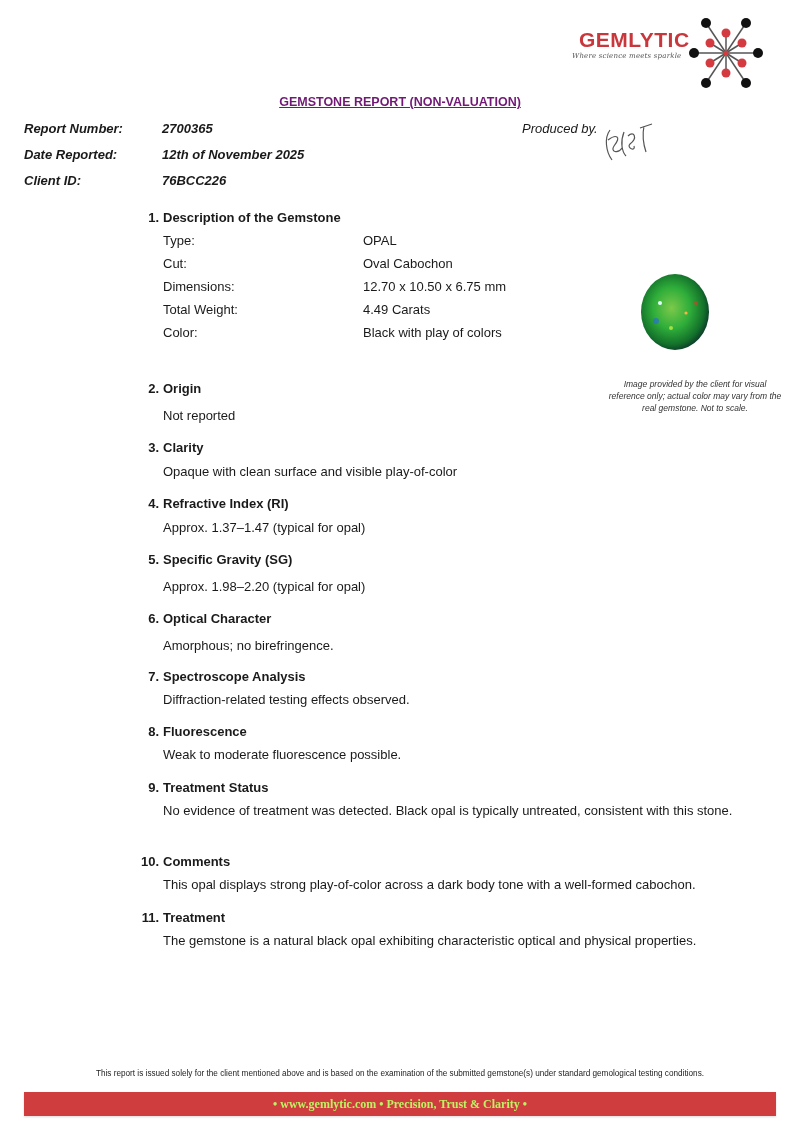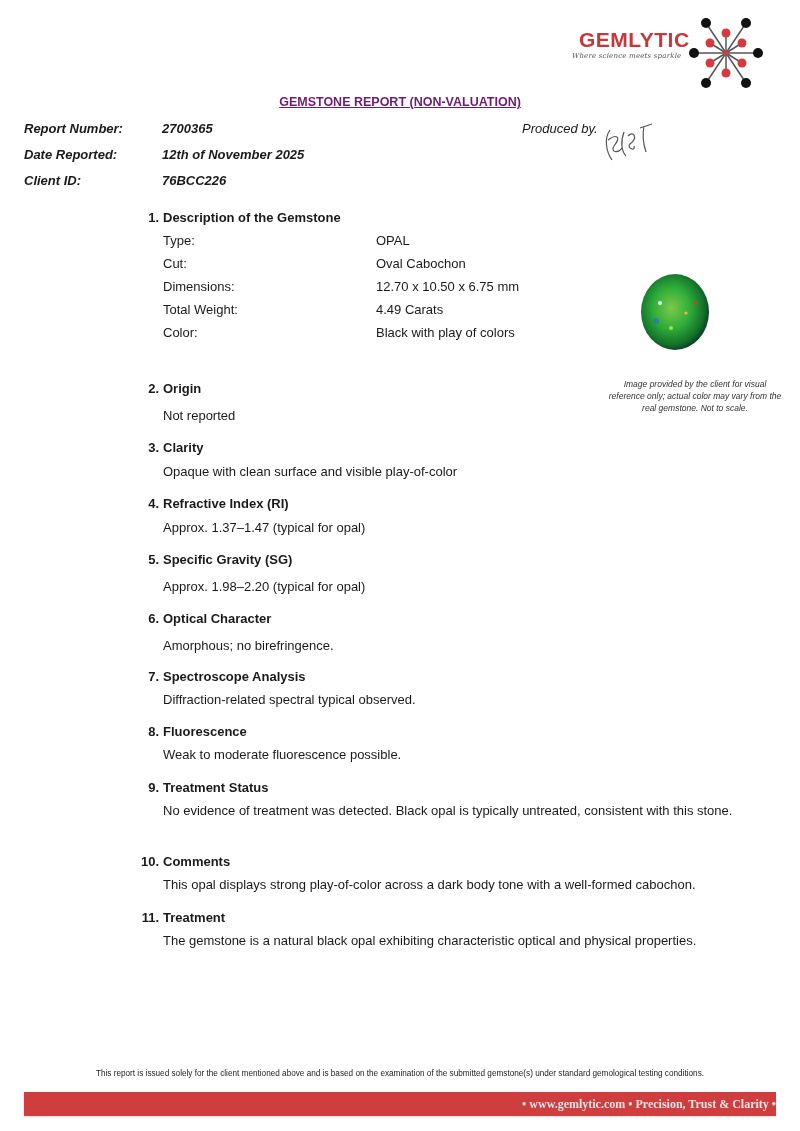--- a/index.html
+++ b/index.html
@@ -25,29 +25,29 @@
   .signature { position:absolute; left:600px; top:118px; }
 
   .section { position:absolute; left:133px; width:620px; }
   .sec-head { font-weight:bold; font-size:13px; position:relative; height:18px; }
   .sec-num { position:absolute; right:calc(100% - 26px); white-space:nowrap; }
   .sec-title { position:absolute; left:30px; white-space:nowrap; }
   .sec-body { margin-left:30px; font-size:13px; line-height:19px; }
 
   .spec-row { position:relative; height:23px; font-size:13px; }
   .spec-label { position:absolute; left:30px; }
-  .spec-value { position:absolute; left:243px; }
+  .spec-value { position:absolute; left:230px; }
 
   .gem-img { position:absolute; left:636px; top:273px; width:78px; height:78px; }
   .gem-caption { position:absolute; left:605px; top:378px; width:180px; font-size:8.5px;
                  font-style:italic; text-align:center; line-height:12px; color:#333; }
 
   .disclaimer { position:absolute; left:0; right:0; top:1069px; text-align:center; font-size:8.2px; color:#222; }
   .footer-band { position:absolute; left:24px; top:1092px; width:752px; height:24px; background:#cf3d3f;
-                 color:#e5e5e5; text-align:right; font-family:"Liberation Serif", serif; font-weight:bold;
+                 color:#bef264; text-align:center; font-family:"Liberation Serif", serif; font-weight:bold;
                  font-size:12px; line-height:24px; box-shadow:0 1px 2px rgba(0,0,0,0.15); }
 </style>
 </head>
 <body>
 
 <div class="logo">
   <div class="logo-name">GEMLYTIC</div>
   <div class="logo-tagline">Where science meets sparkle</div>
   <svg class="logo-mark" width="80" height="80" viewBox="0 0 80 80">
     <g stroke="#555" stroke-width="1.5">
@@ -189,21 +189,21 @@
     <span class="sec-title">Optical Character</span>
   </div>
   <div class="sec-body" style="margin-top:7px;">Amorphous; no birefringence.</div>
 </div>
 
 <div class="section" style="top:669px;">
   <div class="sec-head">
     <span class="sec-num">7.</span>
     <span class="sec-title">Spectroscope Analysis</span>
   </div>
-  <div class="sec-body" style="margin-top:3px;">Diffraction-related spectral typical observed.</div>
+  <div class="sec-body" style="margin-top:3px;">Diffraction-related testing effects observed.</div>
 </div>
 
 <div class="section" style="top:724px;">
   <div class="sec-head">
     <span class="sec-num">8.</span>
     <span class="sec-title">Fluorescence</span>
   </div>
   <div class="sec-body" style="margin-top:3px;">Weak to moderate fluorescence possible.</div>
 </div>
 

